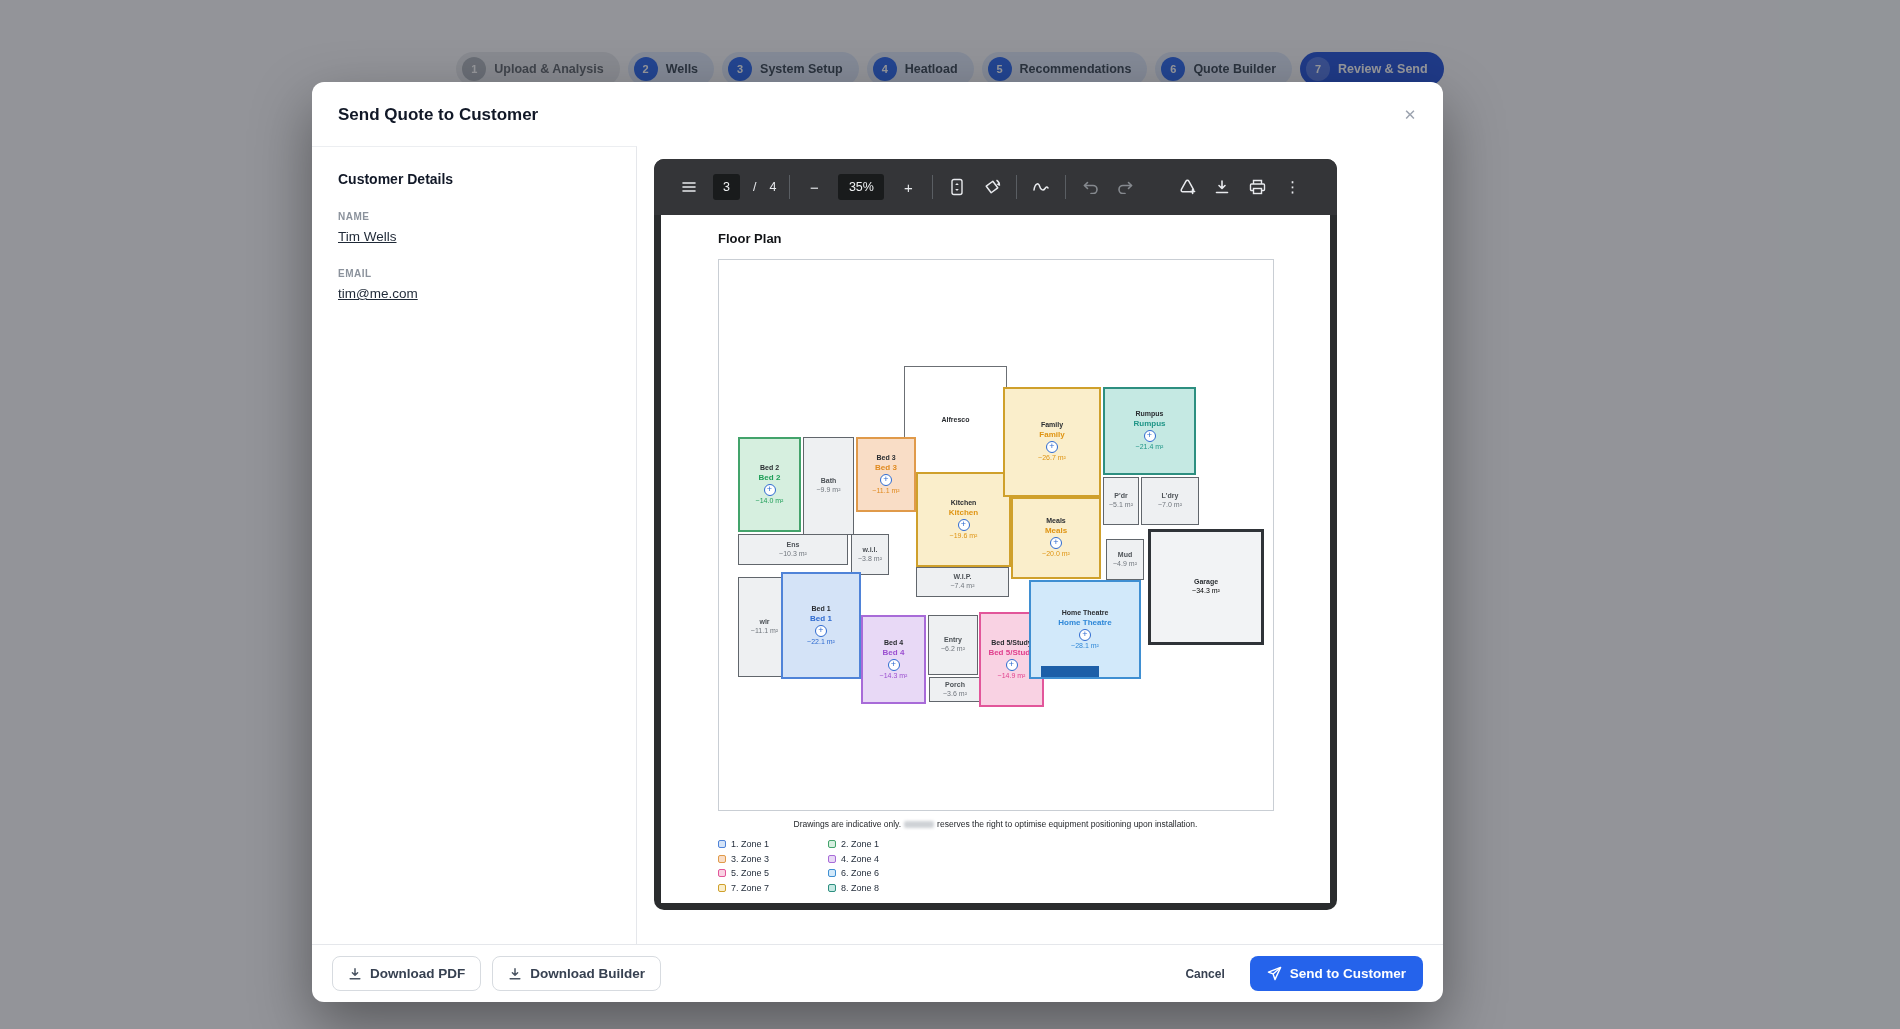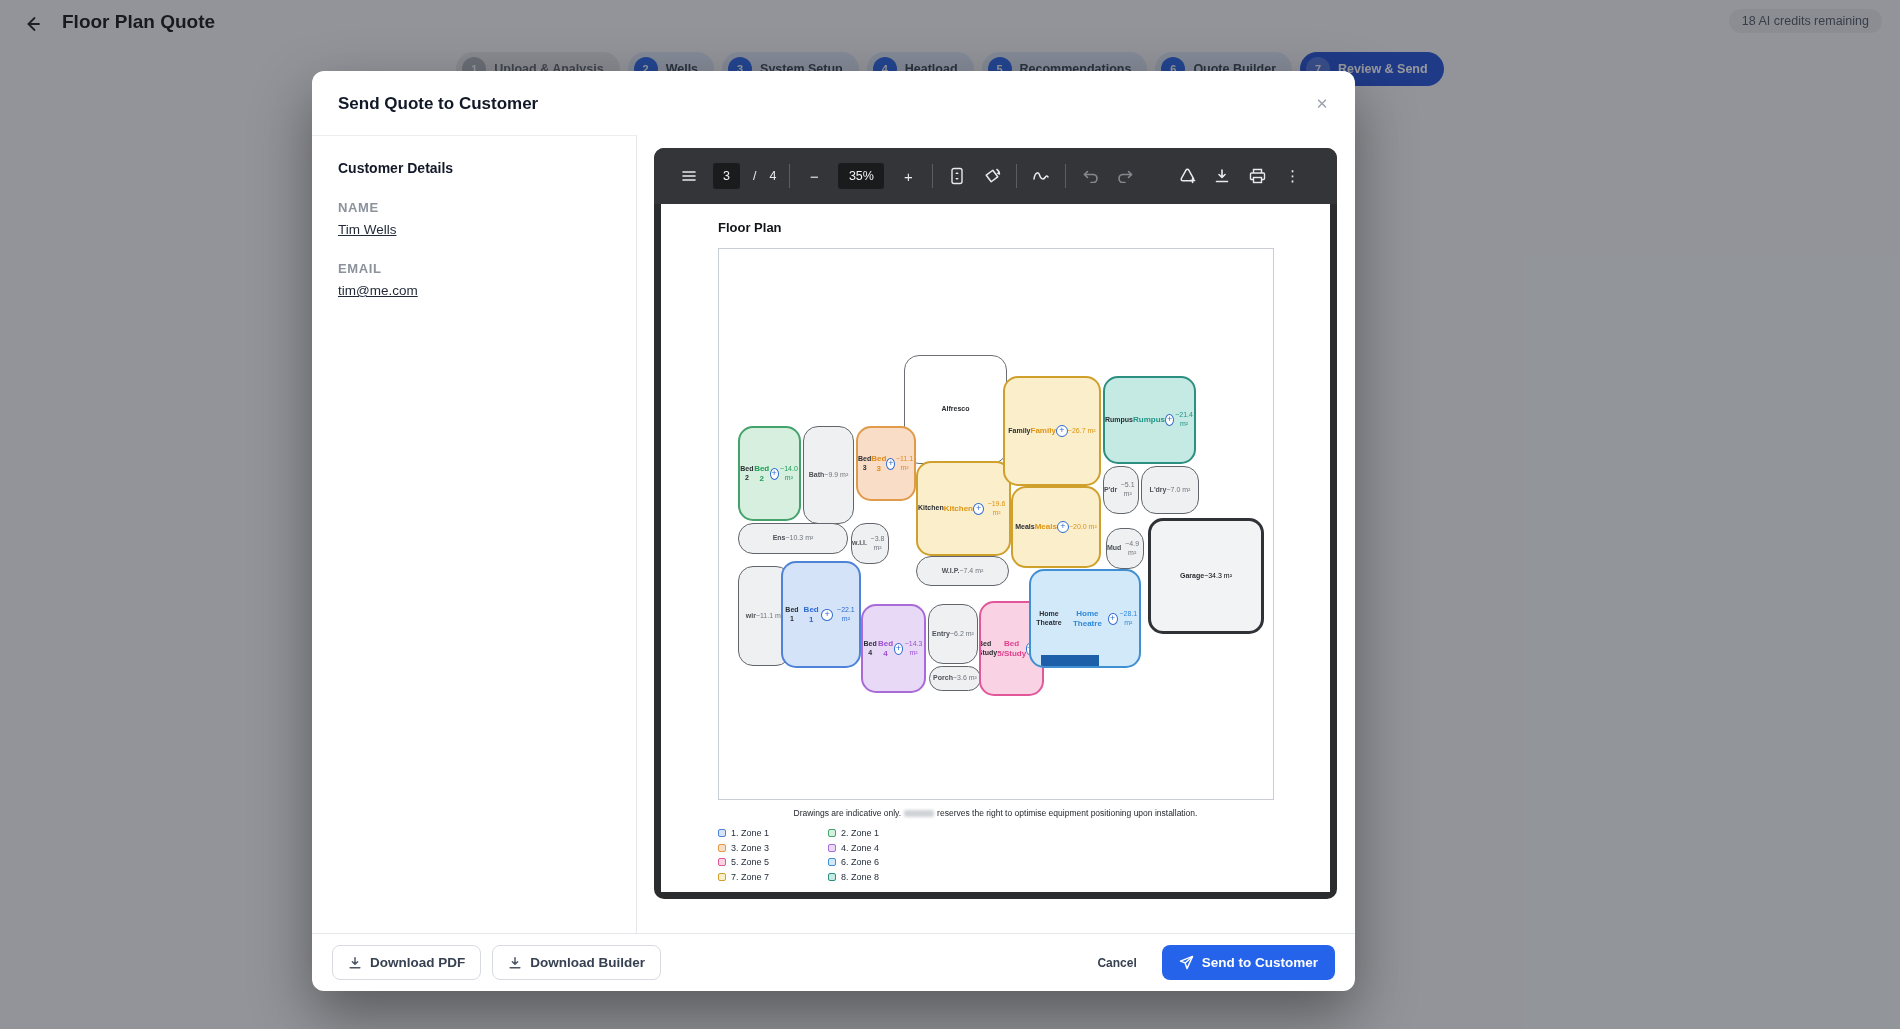--- a/index.html
+++ b/index.html
@@ -22,52 +22,52 @@
   .step-pill.s-gray { background:#e3e5e8; color:#5b6168; }
   .step-pill.s-gray .step-circle { background:#aab0b7; }
   .step-pill.s-done { background:#dbe5f6; color:#33404f; }
   .step-pill.s-done .step-circle { background:#2563eb; }
   .step-pill.s-active { background:#1d4ed8; color:#fff; }
   .step-pill.s-active .step-circle { background:rgba(255,255,255,0.22); }
 
   .dim-overlay { position:absolute; inset:0; background:rgba(33,37,44,0.47); }
 
   
-  .modal { position:absolute; left:312px; top:71px; width:1043px; height:920px;
+  .modal { position:absolute; left:312px; top:82px; width:1131px; height:920px;
     background:#fff; border-radius:12px; box-shadow:0 24px 60px rgba(0,0,0,0.4); }
   .modal-header { position:absolute; top:0; left:0; right:0; height:64px; }
   .modal-title { position:absolute; left:26px; top:23px; font-size:17px; font-weight:bold; color:#111827; }
   .modal-close { position:absolute; right:22px; top:22px; width:22px; height:22px; border:none;
     background:none; color:#9ca3af; font-size:15px; cursor:pointer; }
   .left-col { position:absolute; left:0; top:64px; width:325px; bottom:58px;
     border-top:1px solid #eceef1; border-right:1px solid #e5e7eb; padding:24px 26px; }
   .cust-heading { font-size:14px; font-weight:bold; color:#111827; }
-  .field-label { margin-top:24px; font-size:13px; font-weight:bold; letter-spacing:0.05em; color:#8b929c; }
+  .field-label { margin-top:24px; font-size:10px; font-weight:bold; letter-spacing:0.05em; color:#8b929c; }
   .field-value { margin-top:7px; font-size:13.5px; color:#1f2937;text-decoration:underline; }
 
   
   .pdf-viewer { position:absolute; left:342px; top:77px; width:683px; height:751px;
     background:#2a2c2e; border-radius:10px; overflow:hidden; }
   .pdf-toolbar { position:absolute; top:0; left:0; right:0; height:56px; background:#343538;
     display:flex; align-items:center; padding-left:24px; gap:13px; color:#e8eaed; }
   .tb-btn { border:none; background:none; color:#e8eaed; cursor:pointer; display:flex;
     align-items:center; justify-content:center; width:22px; height:22px; font-size:15px; }
   .tb-btn.dim { color:#85898e; }
   .tb-box { background:#191b1c; border-radius:3px; height:26px; display:flex; align-items:center;
     justify-content:center; font-size:12.5px; color:#f1f3f4; }
   .tb-page-box { width:27px; }
   .tb-zoom-box { width:46px; }
   .tb-sep { width:1px; height:24px; background:#5a5e63; }
   .tb-slash { font-size:12.5px; color:#e8eaed; }
   .pdf-page { position:absolute; left:7px; top:56px; width:669px; height:688px; background:#fff; }
   .doc-title { position:absolute; left:57px; top:16px; font-size:13px; font-weight:bold; color:#121417; }
   .plan-box { position:absolute; left:57px; top:44px; width:556px; height:552px; border:1px solid #c9ced4; }
 
-  .room { position:absolute; display:flex; flex-direction:row; align-items:center;
-    justify-content:center; overflow:hidden; text-align:center; line-height:1.25;border-radius:15px; }
+  .room { position:absolute; display:flex; flex-direction:column; align-items:center;
+    justify-content:center; overflow:hidden; text-align:center; line-height:1.25; }
   .room .r-name { font-size:7px; color:#2a2d31; font-weight:bold; }
   .room .r-big  { font-size:8px; font-weight:bold; }
   .room .r-area { font-size:7px; }
   .room .r-marker { width:12px; height:12px; border-radius:50%; background:#fff;
     border:1.5px solid #2f6bd0; color:#2f6bd0; font-size:9px; line-height:9px; margin:1px 0; }
   .room.gray { border:1px solid #61666c; background:#eef0f2; }
   .room.gray .r-name { color:#4d5257; }
   .room.gray .r-area { color:#70767d; }
   .room.plain { border:1px solid #6b6f74; background:#ffffff; }
   .room.garage { border:3px solid #2f3338; background:#f2f3f5; }
@@ -94,30 +94,20 @@
     padding:9px 14px; cursor:pointer; font-family:inherit; }
   .btn-primary { display:flex; align-items:center; gap:8px; background:#2563eb; border:none;
     border-radius:8px; padding:10px 17px; font-size:13.5px; color:#fff; font-weight:600;
     cursor:pointer; font-family:inherit; }
   svg { display:block; }
 </style>
 </head>
 <body>
 
 <div class="app-page">
-  <div class="topbar">
-    <button class="back-btn">
-      <svg width="20" height="20" viewBox="0 0 20 20" fill="none" stroke="#1a1d21" stroke-width="1.8" stroke-linecap="round" stroke-linejoin="round">
-          <path d="M12.5 4 L6.5 10 L12.5 16"></path>
-          <path d="M6.5 10 H17"></path>
-        </svg>
-    </button>
-    <div class="page-title">Floor Plan Quote</div>
-    <div class="credits-pill">18 AI credits remaining</div>
-  </div>
   <div class="stepper" id="stepper">
       <div class="step-pill s-gray">
         <span class="step-circle">1</span>
         <span>Upload &amp; Analysis</span>
       </div>
       <div class="step-pill s-done">
         <span class="step-circle">2</span>
         <span>Wells</span>
       </div>
       <div class="step-pill s-done">

